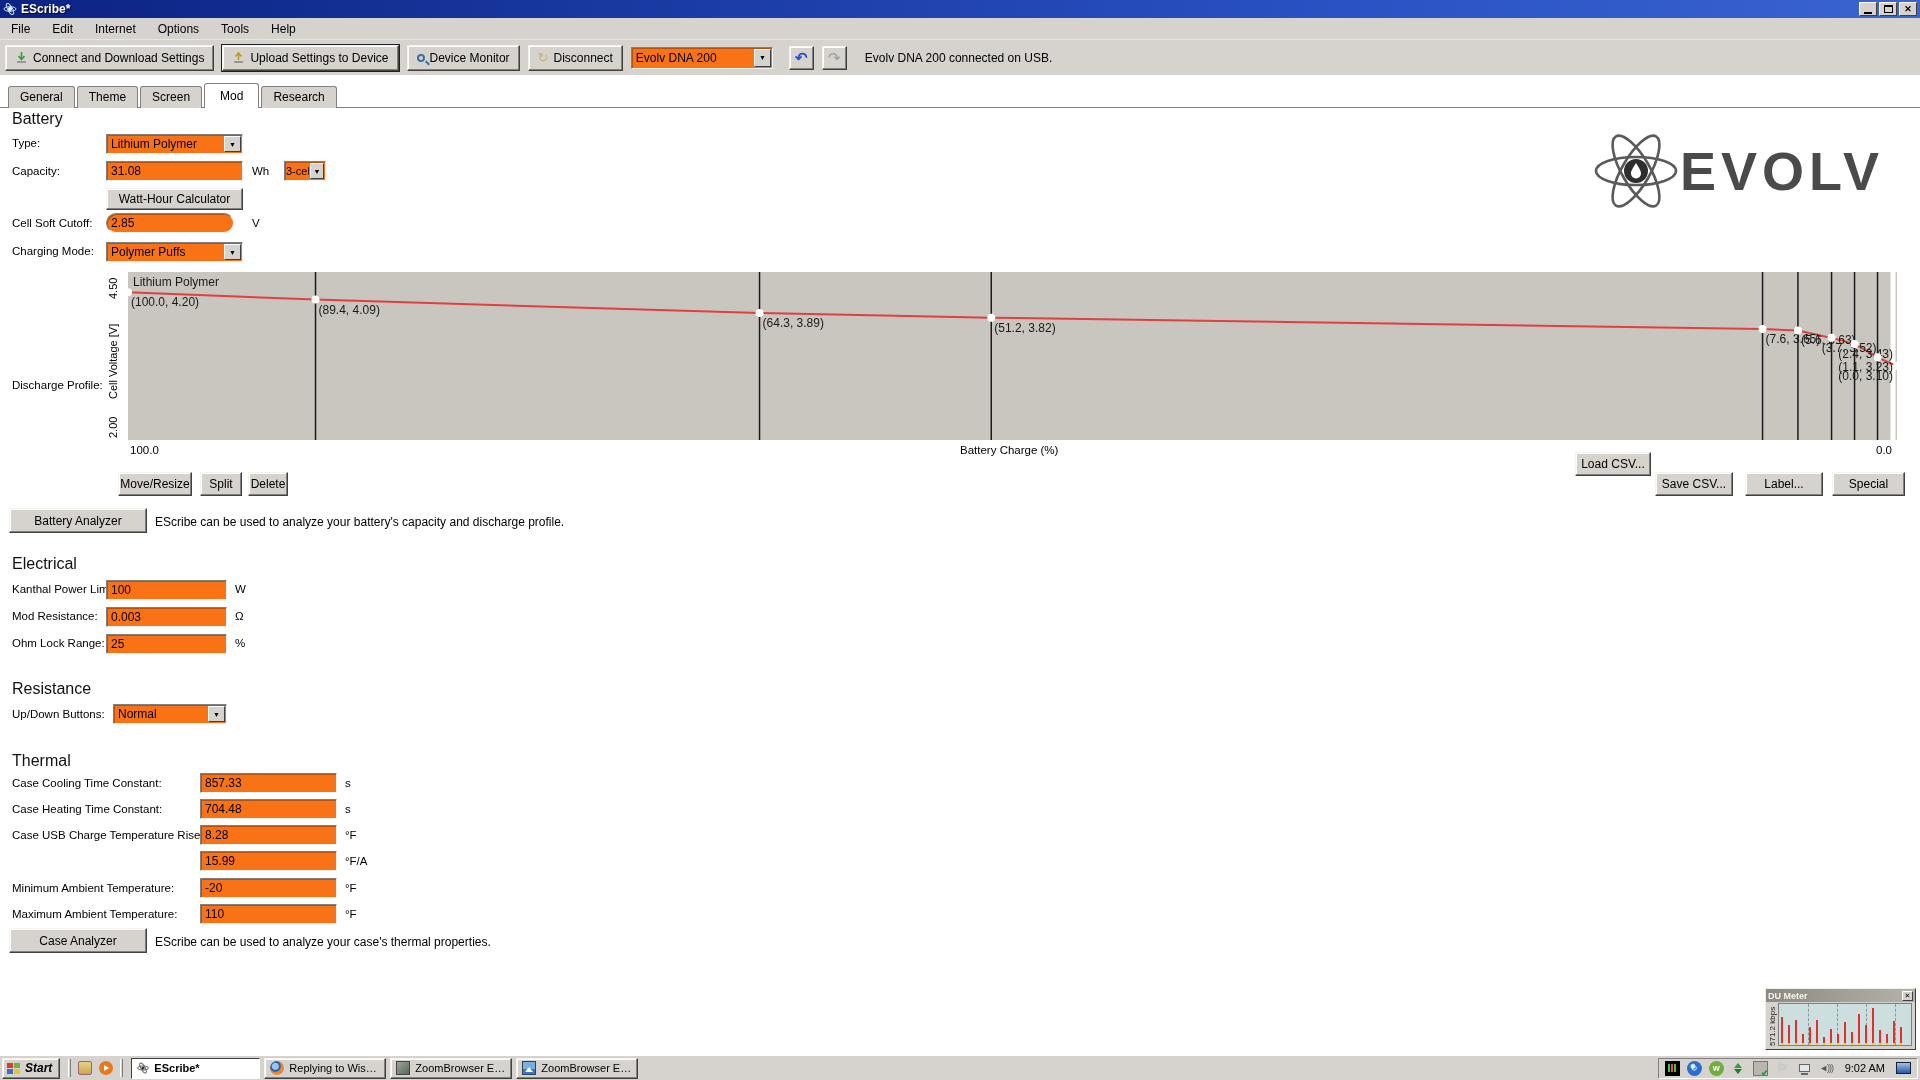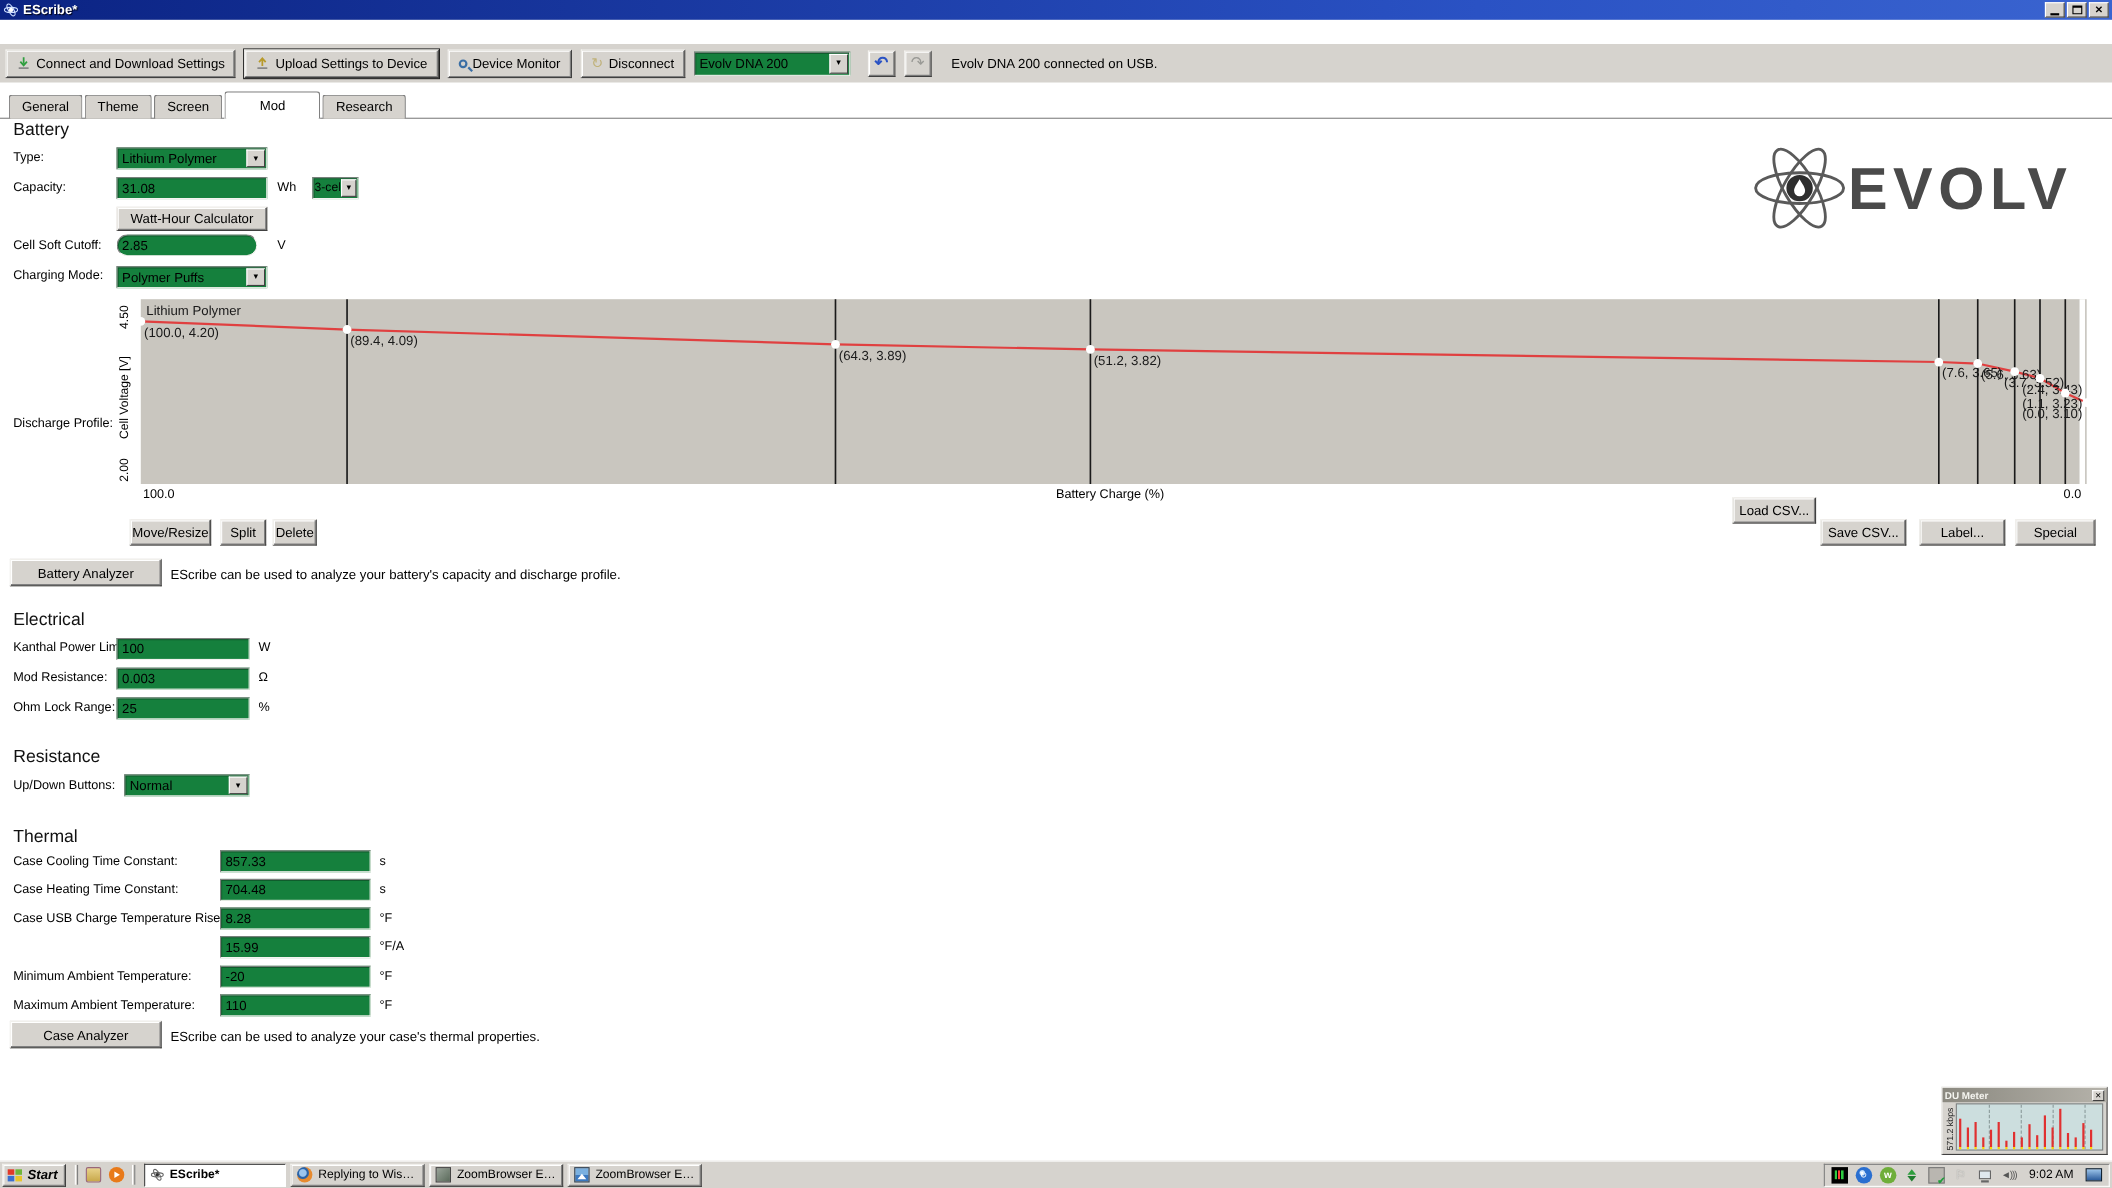--- a/index.html
+++ b/index.html
@@ -15,30 +15,30 @@
   .wb-min i{display:block;width:8px;height:2px;background:#000;margin-top:7px;}
   .wb-max i{display:block;width:9px;height:8px;border:1px solid #000;border-top-width:2px;}
 
   .menubar{left:0;top:18px;width:1920px;height:22px;background:#d6d3ce;display:flex;align-items:center;border-bottom:1px solid #e8e6e2;}
   .menu-item{font-size:12px;padding:3px 11px;color:#000;}
 
   .toolbar{left:0;top:40px;width:1920px;height:35px;background:#d6d3ce;display:flex;align-items:center;padding-left:5px;gap:8px;}
   .btn{background:#d6d3ce;border:1px solid;border-color:#f4f3f0 #404040 #404040 #f4f3f0;box-shadow:inset -1px -1px 0 #808080,inset 1px 1px 0 #fff;font-size:12px;color:#000;display:flex;align-items:center;justify-content:center;gap:5px;}
   .tb-btn{height:26px;padding:0 9px;}
   .tb-btn.default{box-shadow:0 0 0 1px #202020,inset -1px -1px 0 #808080,inset 1px 1px 0 #fff;}
-  .sunken{background:#15803d;border:1px solid;border-color:#808080 #f4f3f0 #f4f3f0 #808080;box-shadow:inset 1px 1px 0 rgba(0,0,0,.28);}
+  .sunken{background:#f97316;border:1px solid;border-color:#808080 #f4f3f0 #f4f3f0 #808080;box-shadow:inset 1px 1px 0 rgba(0,0,0,.28);}
   .combo{display:flex;align-items:center;}
   .combo .txt{flex:1;font-size:12px;padding:0 4px;white-space:nowrap;overflow:hidden;}
   .combo .arrow{width:17px;align-self:stretch;margin:1px;background:#d6d3ce;border:1px solid;border-color:#fff #404040 #404040 #fff;display:flex;align-items:center;justify-content:center;font-size:7px;color:#000;}
   .status-text{font-size:12px;color:#000;margin-left:10px;}
   .icon-ar{font-size:13px;line-height:1;}
 
   .tabrow{left:8px;top:86px;height:22px;display:flex;align-items:flex-end;z-index:3;}
   .tab{font-size:12px;background:#d6d3ce;border:1px solid #808080;border-bottom:none;border-radius:3px 3px 0 0;padding:3px 11px 4px;margin-right:2px;position:relative;}
-  .tab.active{background:#fff;padding:5px 31px 5px;z-index:4;box-shadow:0 2px 0 #fff;}
+  .tab.active{background:#fff;padding:5px 15px 5px;z-index:4;box-shadow:0 2px 0 #fff;}
   .tabline{left:0;top:107px;width:1920px;height:1px;background:#808080;z-index:1;}
 
   .lbl{font-size:11.5px;color:#000;white-space:nowrap;}
   .heading{font-size:16px;color:#111;}
   .tfield{height:20px;font-size:12px;}
   .tfield input{width:100%;height:100%;border:none;background:transparent;text-align:left;padding:0 4px;font-size:12px;outline:none;color:#000;}
   .fcombo{height:20px;}
 
   .vlabel{position:absolute;transform:rotate(-90deg);transform-origin:0 0;font-size:11px;white-space:nowrap;color:#000;}
 
@@ -118,20 +118,28 @@
       <div class="wb wb-min">
           <i></i>
         </div>
       <div class="wb wb-max">
           <i></i>
         </div>
       <div class="wb">✕</div>
     </div>
   </div>
 
+  <div class="abs menubar">
+    <span class="menu-item">File</span>
+    <span class="menu-item">Edit</span>
+    <span class="menu-item">Internet</span>
+    <span class="menu-item">Options</span>
+    <span class="menu-item">Tools</span>
+    <span class="menu-item">Help</span>
+  </div>
 
   <div class="abs toolbar">
     <div class="btn tb-btn">
       <svg width="13" height="13" viewBox="0 0 13 13">
           <path d="M6.5 1v6M3.5 5l3 3.5 3-3.5" stroke="#2e9e3e" stroke-width="1.6" fill="none"></path>
           <path d="M2 11h9" stroke="#888" stroke-width="1.6"></path>
         </svg>
       <span>Connect and Download Settings</span>
     </div>
     <div class="btn tb-btn default">

